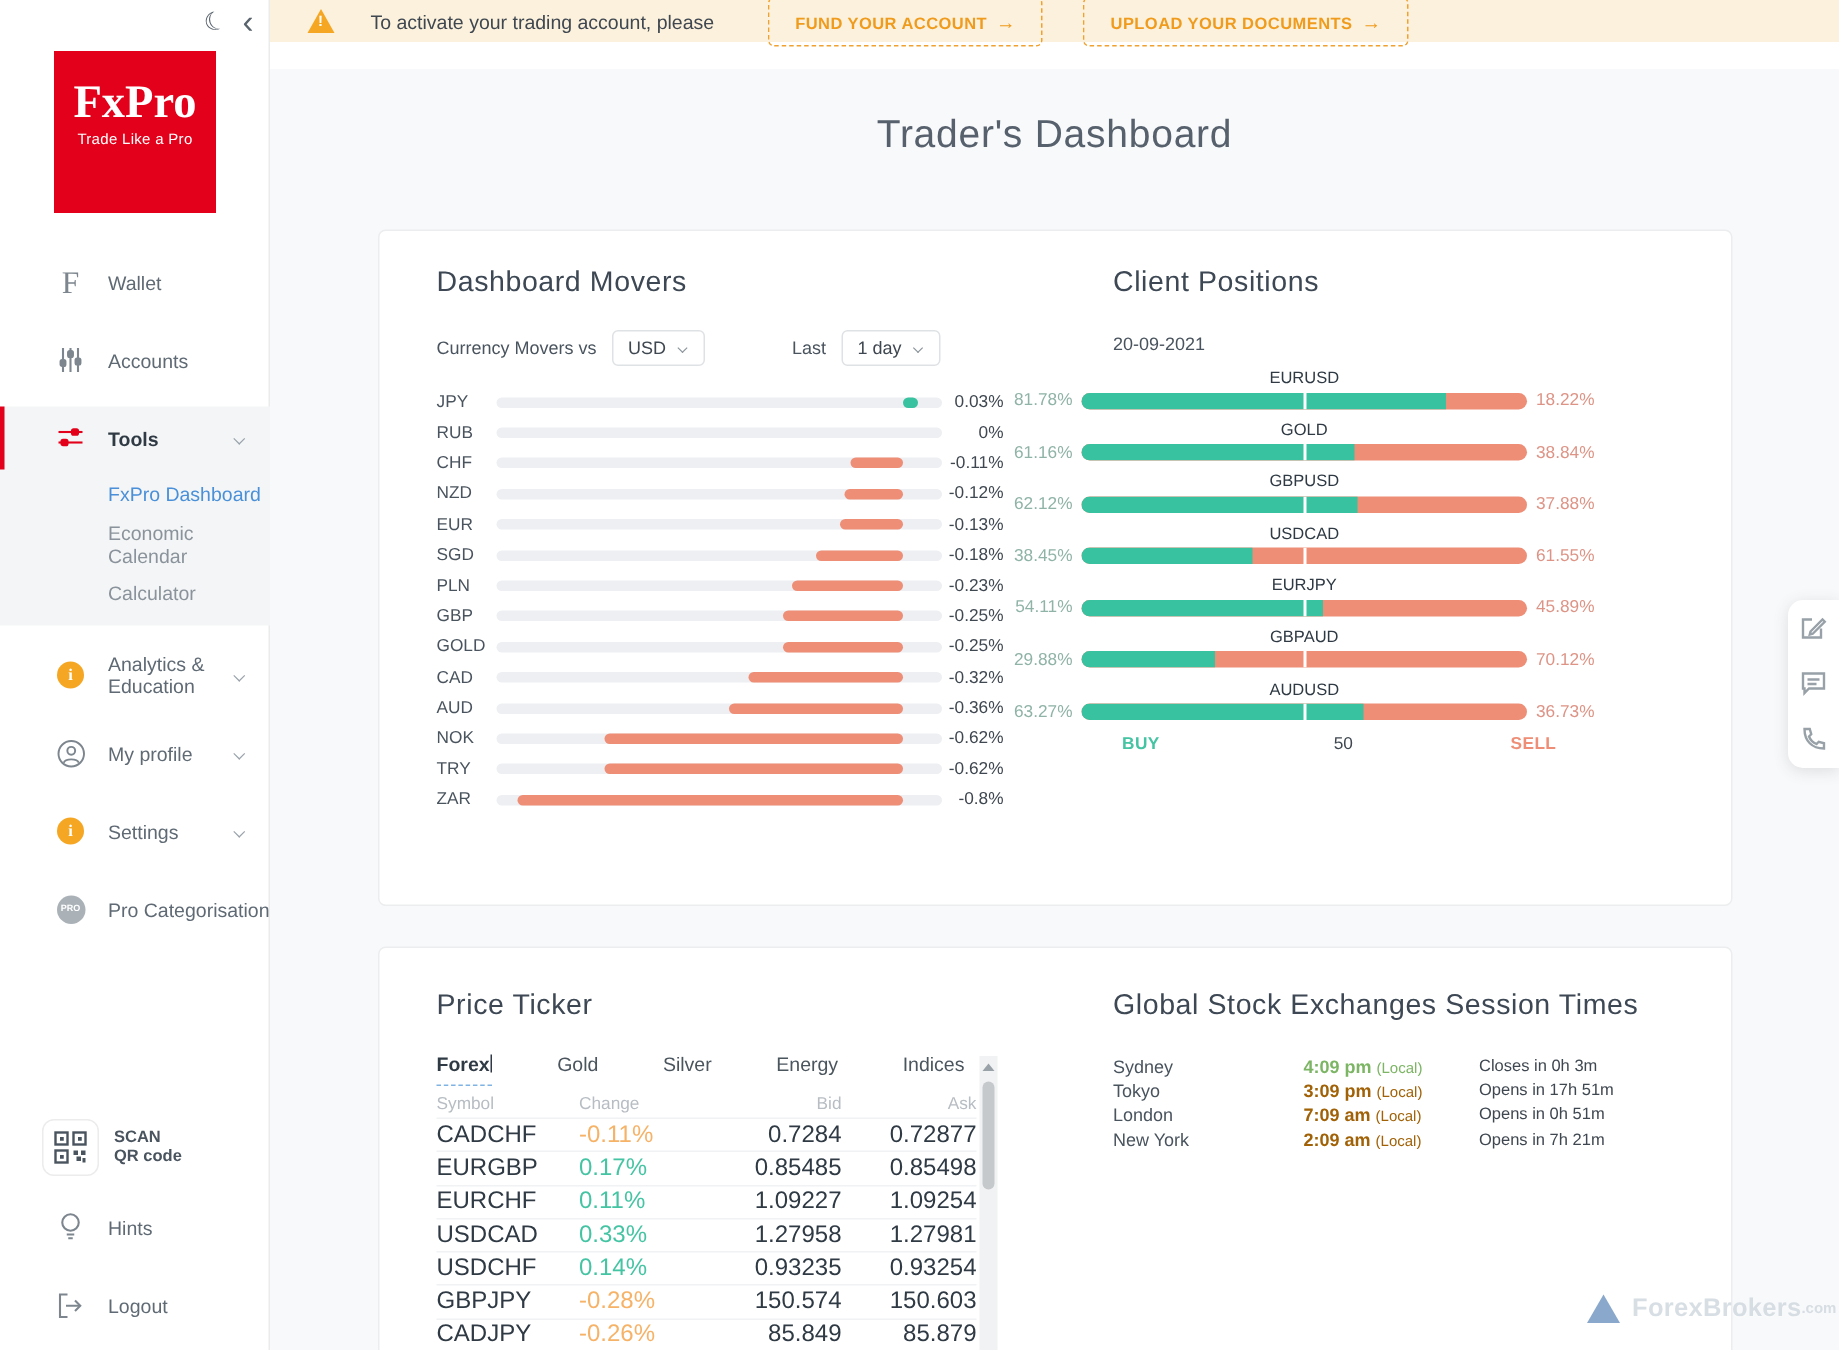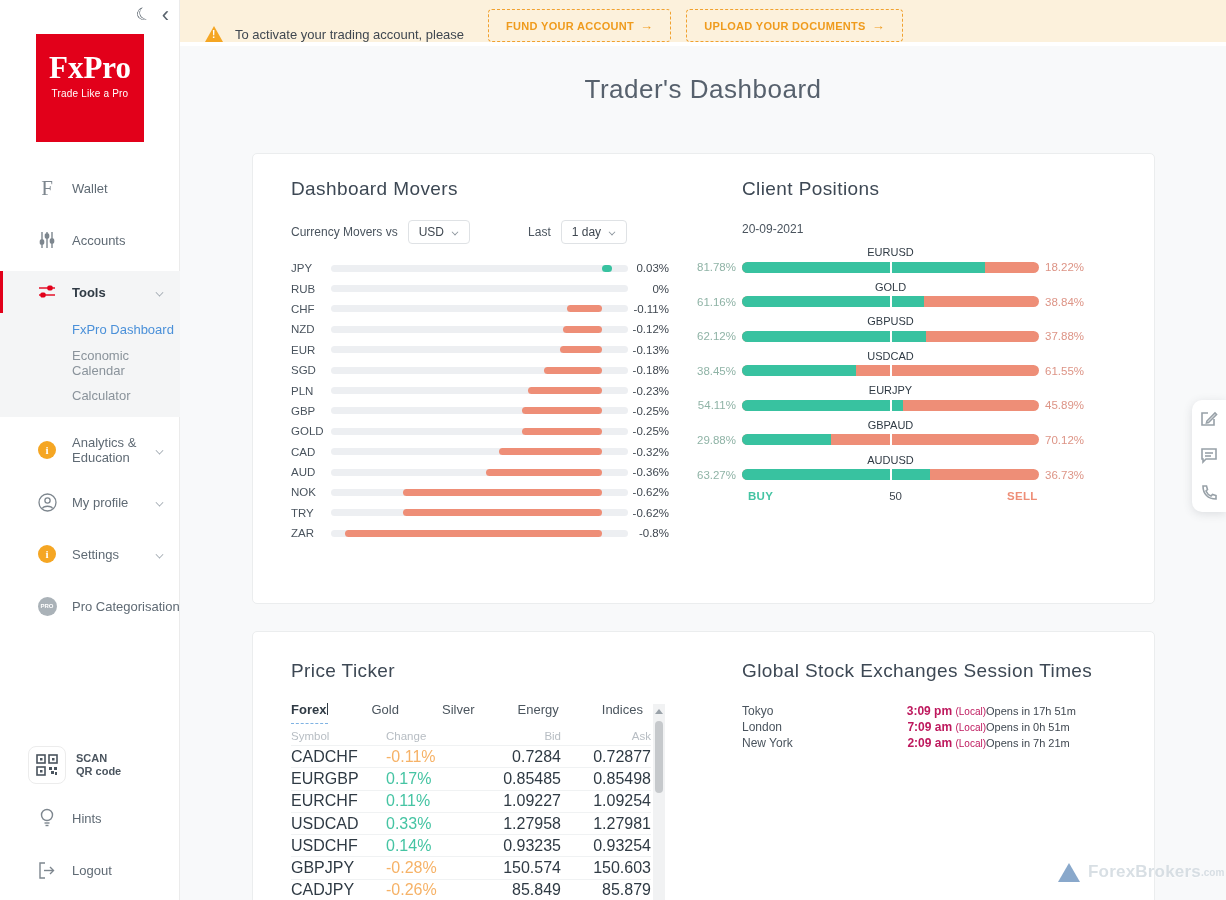--- a/index.html
+++ b/index.html
@@ -34,22 +34,22 @@
   .icircle { width:18px; height:18px; border-radius:50%; background:#f5a623; color:#fff;
     font-size:11px; font-weight:bold; font-family:"Liberation Serif", serif;
     display:flex; align-items:center; justify-content:center; }
   .pro-badge { width:19px; height:19px; border-radius:50%; background:#aab2b8; color:#fff;
     font-size:6px; font-weight:bold; display:flex; align-items:center; justify-content:center; }
   .qr-box { width:38px; height:38px; border:1px solid #ececec; border-radius:8px;
     display:flex; align-items:center; justify-content:center; }
   .qr-text { margin-left:10px; font-size:11px; color:#4a545e; line-height:13px; font-weight:bold; }
 
   
-  #banner { position:absolute; left:180px; top:0; width:1046px; height:42px; background:#fcf1dc;
-    display:flex; align-items:flex-end; }
+  #banner { position:absolute; left:180px; top:0; width:1046px; height:28px; background:#fcf1dc;
+    display:flex; align-items:center;gap:12px; }
   #banner .msg { margin-left:25px; font-size:13px; color:#3f4750; }
   .banner-btn { margin-left:24px; padding:8px 17px; border:1px dashed #f0a12f; border-radius:4px;
     background:transparent; color:#ef9b1d; font-size:11px; font-weight:bold; letter-spacing:.3px;
     cursor:pointer; font-family:"Liberation Sans", sans-serif; white-space:nowrap; }
   .banner-btn + .banner-btn { margin-left:15px; }
   .banner-btn .arr { font-size:13px; margin-left:6px; }
 
   
   #main { position:absolute; left:180px; top:46px; width:1046px; height:854px; background:#f8f9fa; }
   #page-title { position:absolute; left:0; top:28px; width:1046px; text-align:center;
@@ -69,21 +69,21 @@
   #cm-last-label { margin-left:58px; }
   #cm-rows { position:absolute; left:38px; top:104px; width:378px; }
   .cm-row { display:flex; align-items:center; height:20.4px; }
   .cm-label { width:40px; font-size:11.5px; color:#4a545e; }
   .cm-track { position:relative; width:297px; height:7px; background:#edeff2; border-radius:4px; flex:none; }
   .cm-bar { position:absolute; top:0; height:7px; border-radius:4px; }
   .cm-value { flex:1; text-align:right; font-size:11.5px; color:#3f4750; }
 
   
   #cp-date { position:absolute; left:489px; top:68px; font-size:12px; color:#4a545e; }
-  #cp-rows { position:absolute; left:437px; top:92px; width:430px; }
+  #cp-rows { position:absolute; left:416px; top:92px; width:430px; }
   .cp-block { height:34.6px; }
   .cp-pair { text-align:center; font-size:11px; color:#2f3a44; height:15px; padding-left:52px; width:349px; }
   .cp-line { display:flex; align-items:center; }
   .cp-left { width:46px; text-align:right; font-size:11.5px; color:#8fb3a6; flex:none; }
   .cp-barwrap { position:relative; width:297px; height:11px; border-radius:6px; overflow:hidden;
     margin:0 6px; flex:none; background:#ee8e77; }
   .cp-green { position:absolute; left:0; top:0; bottom:0; background:#38c2a0; }
   .cp-tick { position:absolute; left:50%; top:0; bottom:0; width:2px; background:#fff; margin-left:-1px; }
   .cp-right { font-size:11.5px; color:#dd9486; }
   #cp-legend { position:absolute; left:437px; top:336px; width:410px; display:flex; font-size:11.5px; }
@@ -109,21 +109,21 @@
   .sb-up { top:0; } .sb-up::before { border-bottom:5px solid #9aa2a9; }
   .sb-thumb { position:absolute; left:2px; top:17px; width:8px; height:72px; background:#c6c9cc; border-radius:4px; cursor:pointer; }
 
   
   #ss-rows { position:absolute; left:489px; top:71px; width:400px; }
   .ss-row { display:grid; grid-template-columns:127px 117px 1fr; height:16.2px; align-items:center; }
   .ss-city { font-size:12px; color:#4a545e; }
   .ss-time { font-size:12px; font-weight:bold; }
   .ss-time .loc { font-size:10px; font-weight:normal; }
   .ss-row.open .ss-time { color:#7cb564; }
-  .ss-row.closed .ss-time { color:#be185d;text-align:right; }
+  .ss-row.closed .ss-time { color:#a16207; }
   .ss-status { font-size:11px; color:#3f4750; }
 
   
   #float-panel { position:absolute; right:0; top:400px; width:34px; height:112px; background:#fff;
     border-radius:10px 0 0 10px; box-shadow:0 2px 10px rgba(60,70,80,.15); z-index:6; }
   .fp-btn { width:34px; height:37px; display:flex; align-items:center; justify-content:center; cursor:pointer; }
   .fp-btn svg { stroke:#98a1a8; fill:none; stroke-width:1.6; }
 
   
   #watermark { position:absolute; left:1058px; top:862px; display:flex; align-items:center; opacity:.75; z-index:7; }
@@ -543,20 +543,25 @@
         </div>
     </div>
     <div id="pt-scroll">
       <span class="sb-arrow sb-up"></span>
       <span class="sb-thumb"></span>
 
     </div>
 
     <div class="sec-title" style="left:489px; top:28px">Global Stock Exchanges Session Times</div>
     <div id="ss-rows">
+        <div class="ss-row open">
+          <span class="ss-city">Sydney</span>
+          <span class="ss-time">4:09 pm <span class="loc">(Local)</span></span>
+          <span class="ss-status">Closes in 0h 3m</span>
+        </div>
         <div class="ss-row closed">
           <span class="ss-city">Tokyo</span>
           <span class="ss-time">3:09 pm <span class="loc">(Local)</span></span>
           <span class="ss-status">Opens in 17h 51m</span>
         </div>
         <div class="ss-row closed">
           <span class="ss-city">London</span>
           <span class="ss-time">7:09 am <span class="loc">(Local)</span></span>
           <span class="ss-status">Opens in 0h 51m</span>
         </div>

